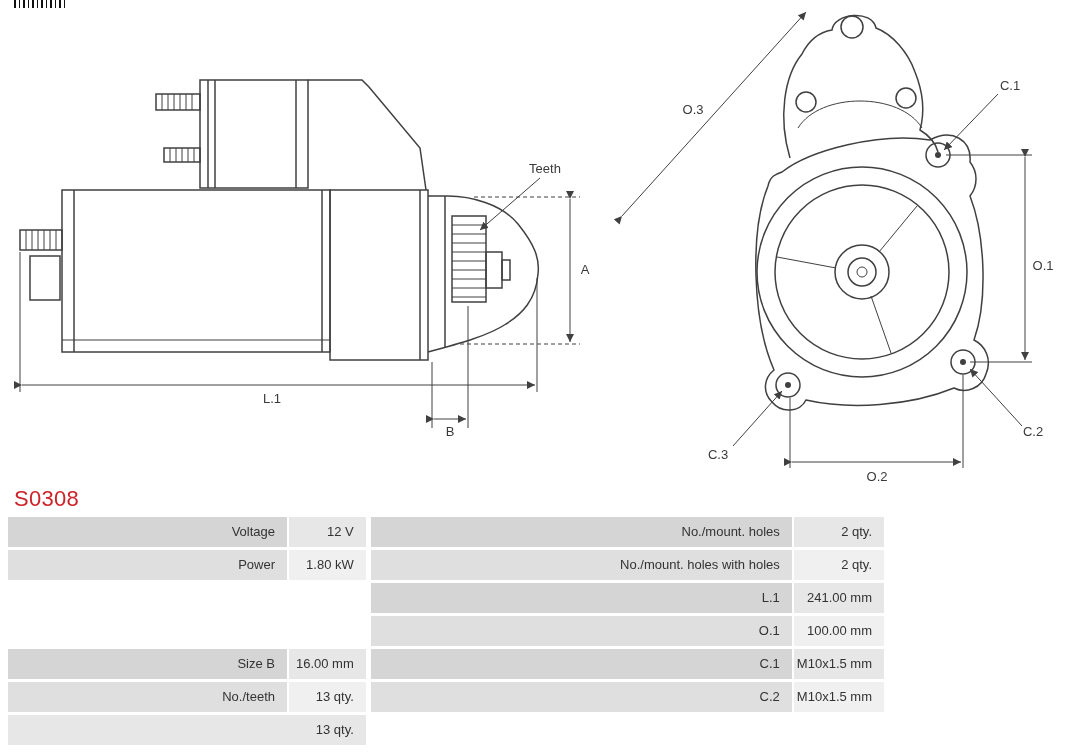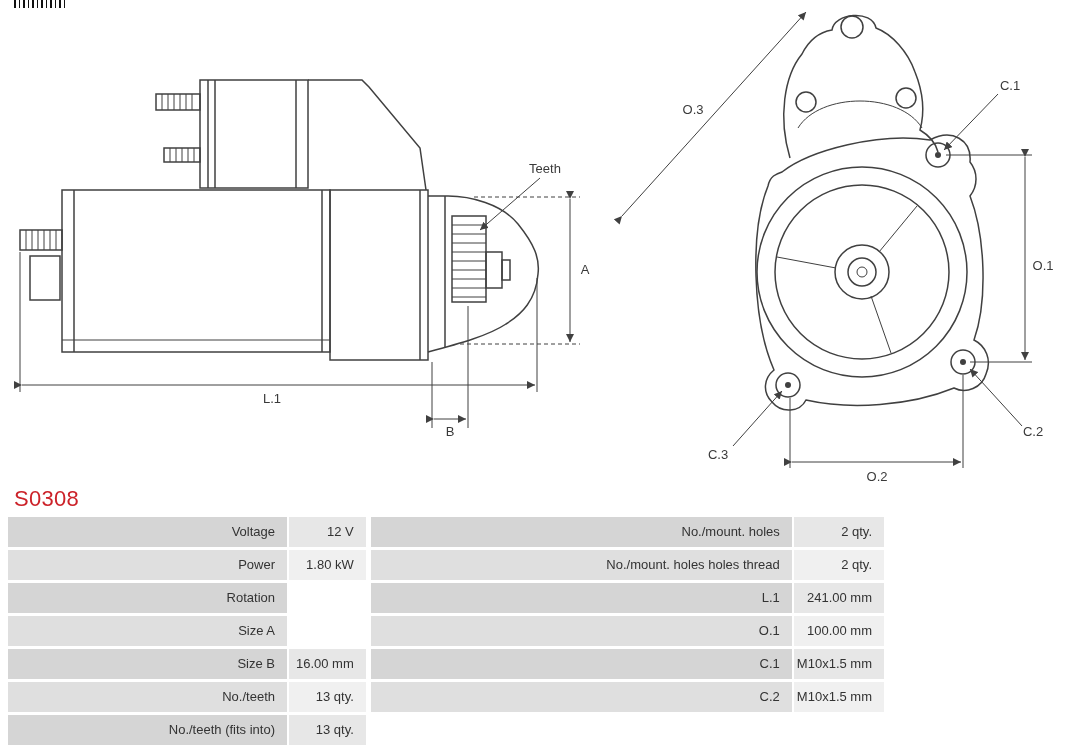--- a/index.html
+++ b/index.html
@@ -195,46 +195,43 @@
   <div class="col col-left">
     <div class="row">
       <div class="cell label">Voltage</div>
       <div class="cell value">12 V</div>
     </div>
     <div class="row">
       <div class="cell label">Power</div>
       <div class="cell value">1.80 kW</div>
     </div>
     <div class="row">
-      <div class="cell label">Rotation</div>
-    </div>
-    <div class="row">
-      <div class="cell label">Size A</div>
+    </div>
+    <div class="row">
     </div>
     <div class="row">
       <div class="cell label">Size B</div>
       <div class="cell value">16.00 mm</div>
     </div>
     <div class="row">
       <div class="cell label">No./teeth</div>
       <div class="cell value">13 qty.</div>
     </div>
     <div class="row">
-      <div class="cell label">No./teeth (fits into)</div>
       <div class="cell value">13 qty.</div>
     </div>
   </div>
 
   <div class="col col-right">
     <div class="row">
       <div class="cell label">No./mount. holes</div>
       <div class="cell value">2 qty.</div>
     </div>
     <div class="row">
-      <div class="cell label">No./mount. holes holes thread</div>
+      <div class="cell label">No./mount. holes with holes</div>
       <div class="cell value">2 qty.</div>
     </div>
     <div class="row">
       <div class="cell label">L.1</div>
       <div class="cell value">241.00 mm</div>
     </div>
     <div class="row">
       <div class="cell label">O.1</div>
       <div class="cell value">100.00 mm</div>
     </div>

